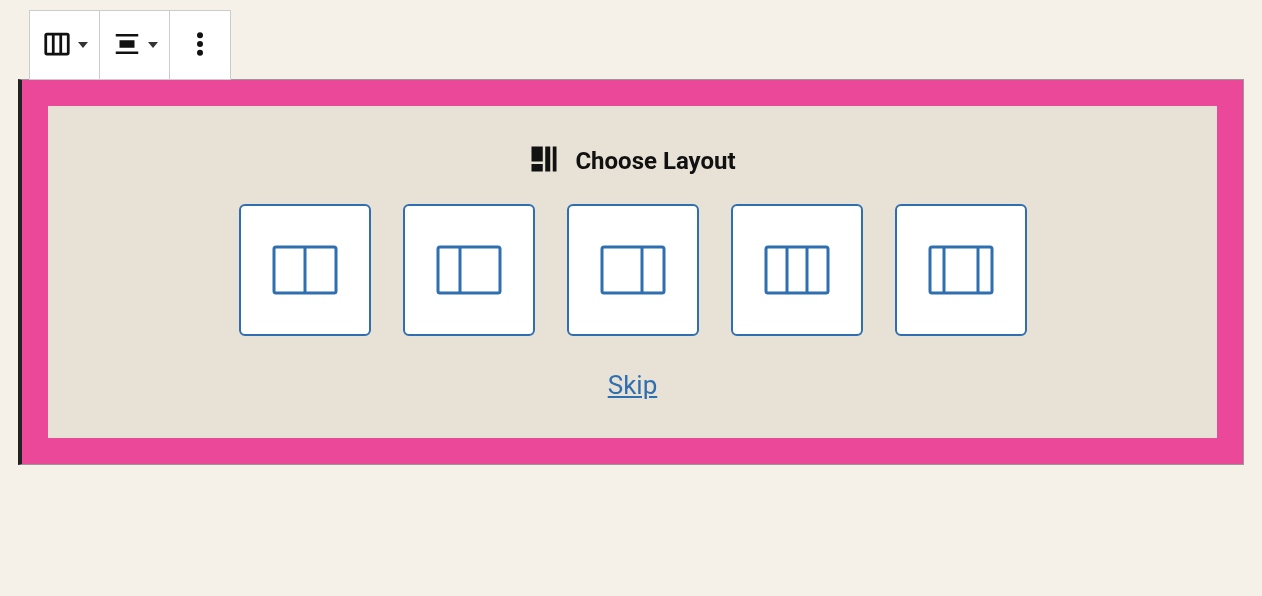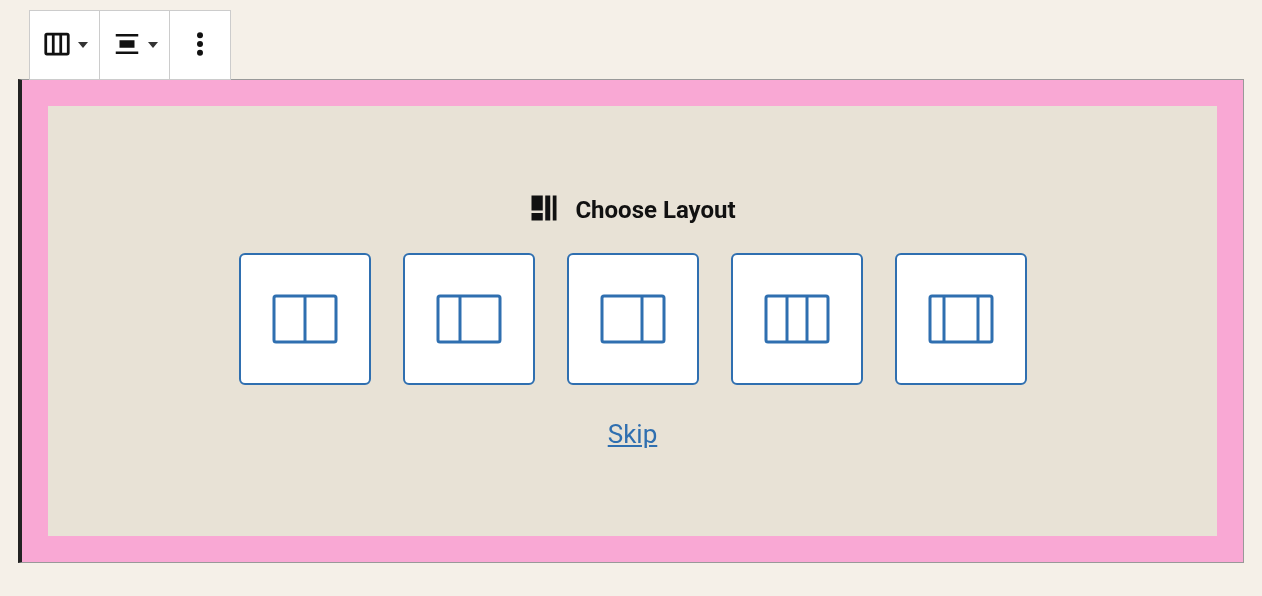--- a/index.html
+++ b/index.html
@@ -35,24 +35,24 @@
     .toolbar-btn.more { width: 60px; border-right: none; }
     .caret {
       width: 0; height: 0;
       border-left: 5px solid transparent;
       border-right: 5px solid transparent;
       border-top: 6px solid #333;
     }
     .block-frame {
       border: 1px solid #999;
       border-left: 4px solid #222;
-      background: #f9a8d4;
+      background: #ec4899;
       margin-top: -1px;
       padding: 26px;
-      height: 484px;
+      height: 386px;
     }
     .placeholder {
       background: #e8e2d6;
       height: 100%;
       display: flex;
       flex-direction: column;
       align-items: center;
       justify-content: center;
       padding: 30px;
     }

